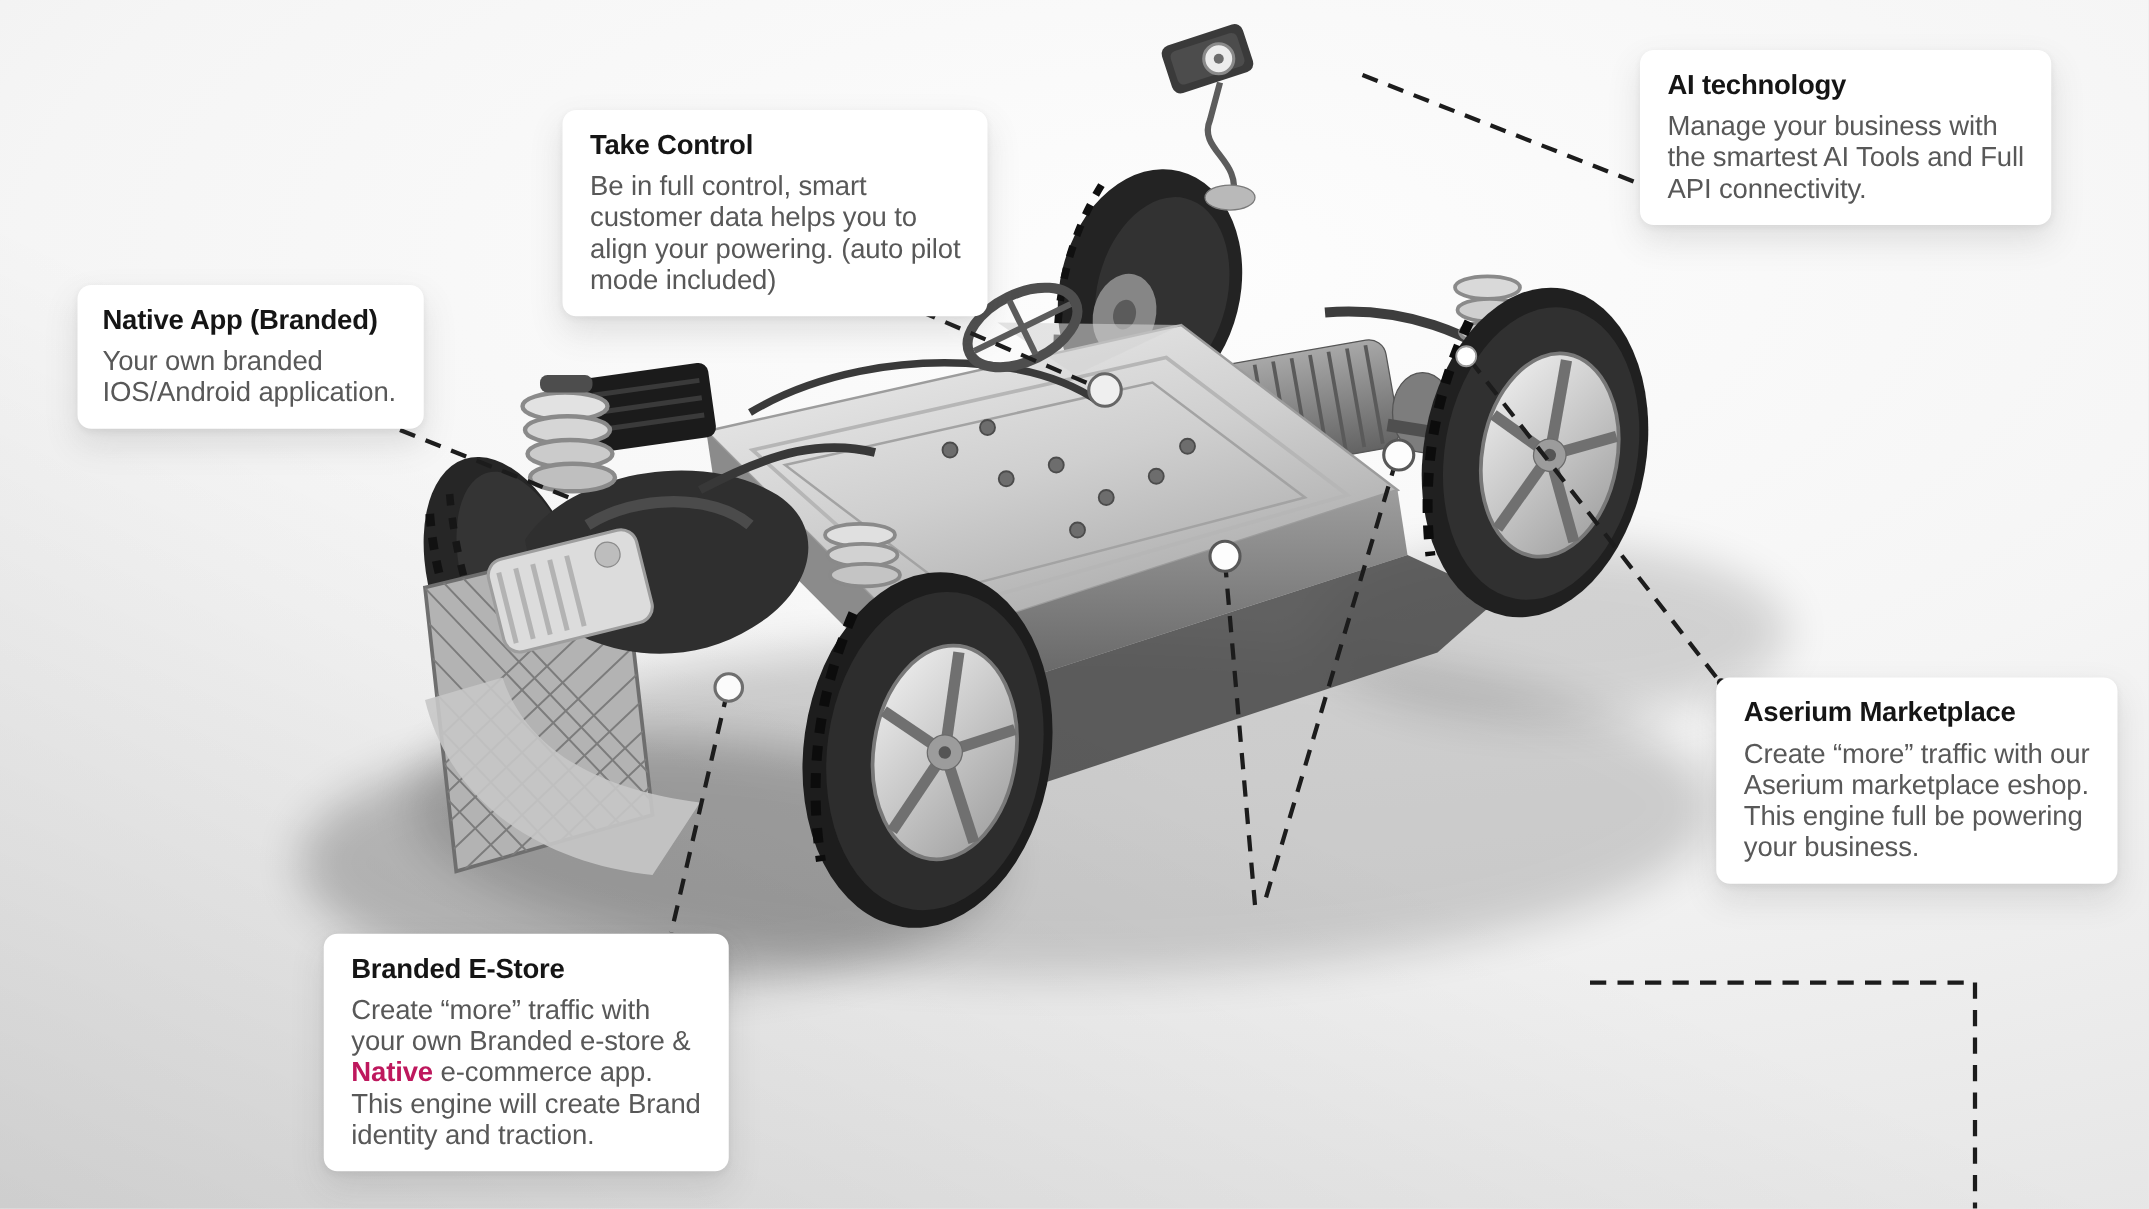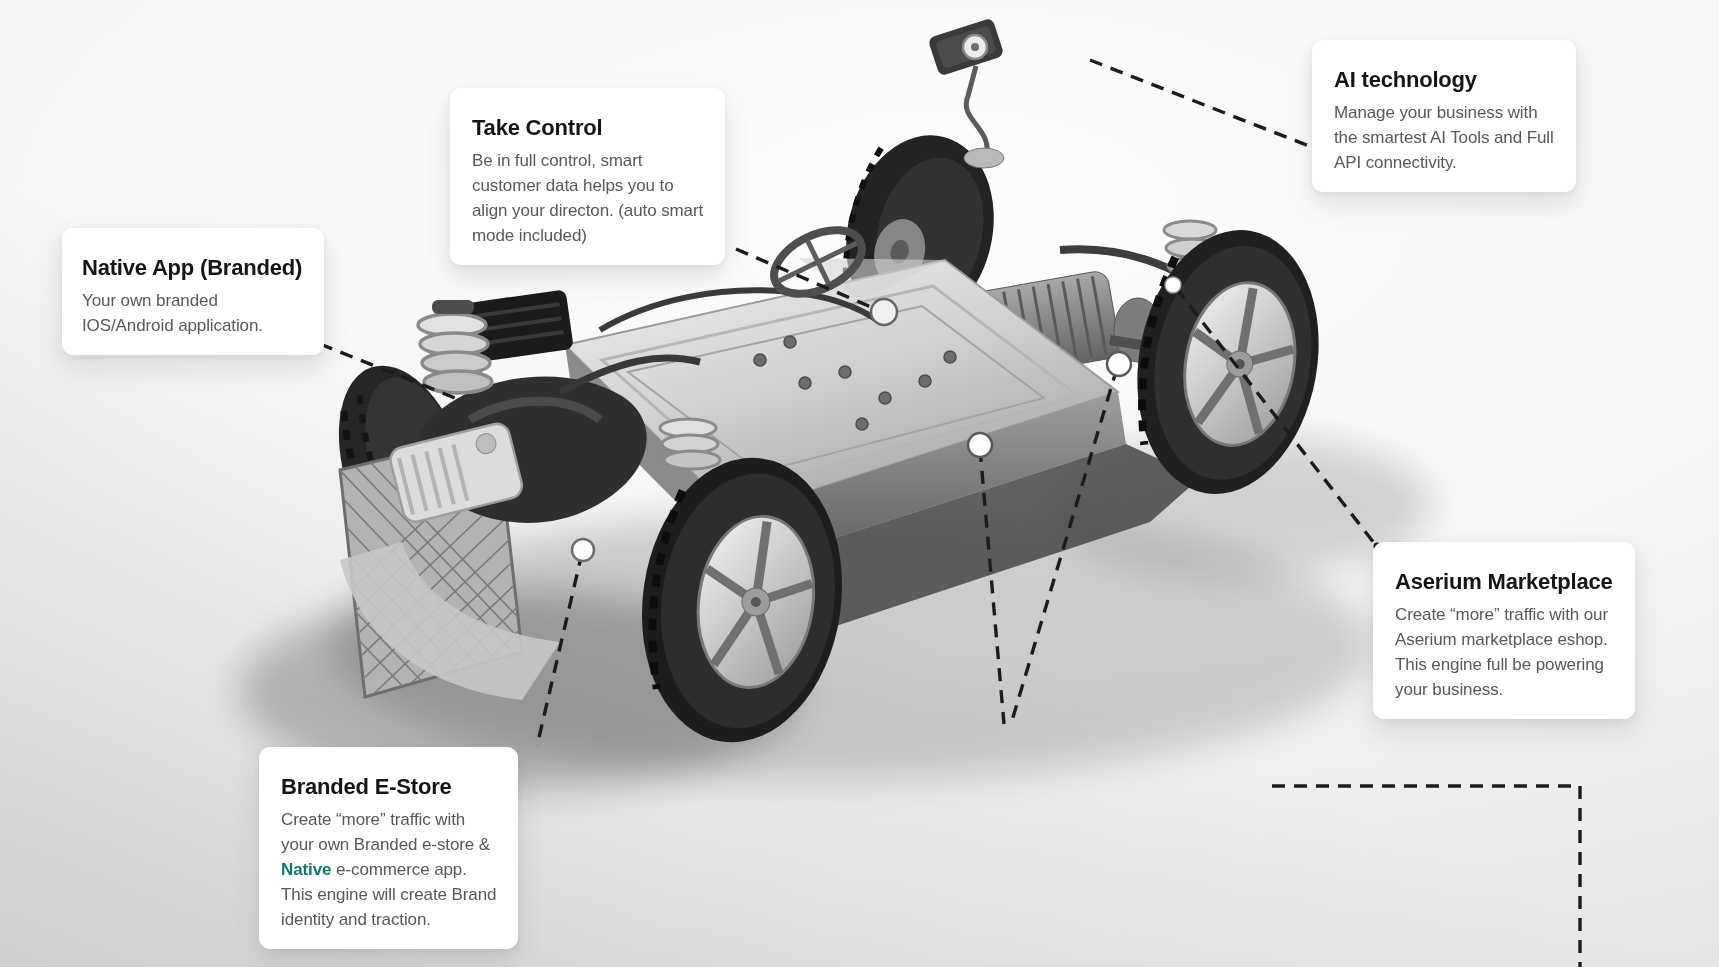--- a/index.html
+++ b/index.html
@@ -14,29 +14,29 @@
   }
   #chassis-svg{position:absolute;left:0;top:0;}
   .card{
     position:absolute;
     background:#ffffff;
     border-radius:11px;
     padding:15px 22px 17px 22px;
     box-shadow:0 12px 26px rgba(90,90,90,0.16), 0 2px 6px rgba(0,0,0,0.06);
   }
   .card h3{
-    margin:12px 0 7px 0;
+    margin:0 0 7px 0;
     font-size:22px;line-height:1.2;font-weight:bold;
     color:#151515;letter-spacing:-0.2px;white-space:nowrap;
   }
   .card .line{
-    font-size:17px;line-height:25px;color:#585858;
+    font-size:22px;line-height:25px;color:#585858;
     letter-spacing:-0.1px;white-space:nowrap;
   }
-  .card .line b{color:#0f766e;}
+  .card .line b{color:#be185d;}
 </style>
 </head>
 <body>
 
 <div id="stage">
 
   <svg id="chassis-svg" width="1719" height="967" viewBox="0 0 1719 967">
     <defs>
       <linearGradient id="metal" x1="0" y1="0" x2="0.6" y2="1">
         <stop offset="0" stop-color="#f1f1f1"></stop>
@@ -228,21 +228,21 @@
   <div class="card" style="left:62px;top:228px;padding-left:20px;">
     <h3>Native App (Branded)</h3>
     <div class="line">Your own branded</div>
     <div class="line">IOS/Android application.</div>
   </div>
 
   <div class="card" style="left:450px;top:88px;">
     <h3>Take Control</h3>
     <div class="line">Be in full control, smart</div>
     <div class="line">customer data helps you to</div>
-    <div class="line">align your directon. (auto smart</div>
+    <div class="line">align your powering. (auto pilot</div>
     <div class="line">mode included)</div>
   </div>
 
   <div class="card" style="left:1312px;top:40px;">
     <h3>AI technology</h3>
     <div class="line">Manage your business with</div>
     <div class="line">the smartest AI Tools and Full</div>
     <div class="line">API connectivity.</div>
   </div>
 

